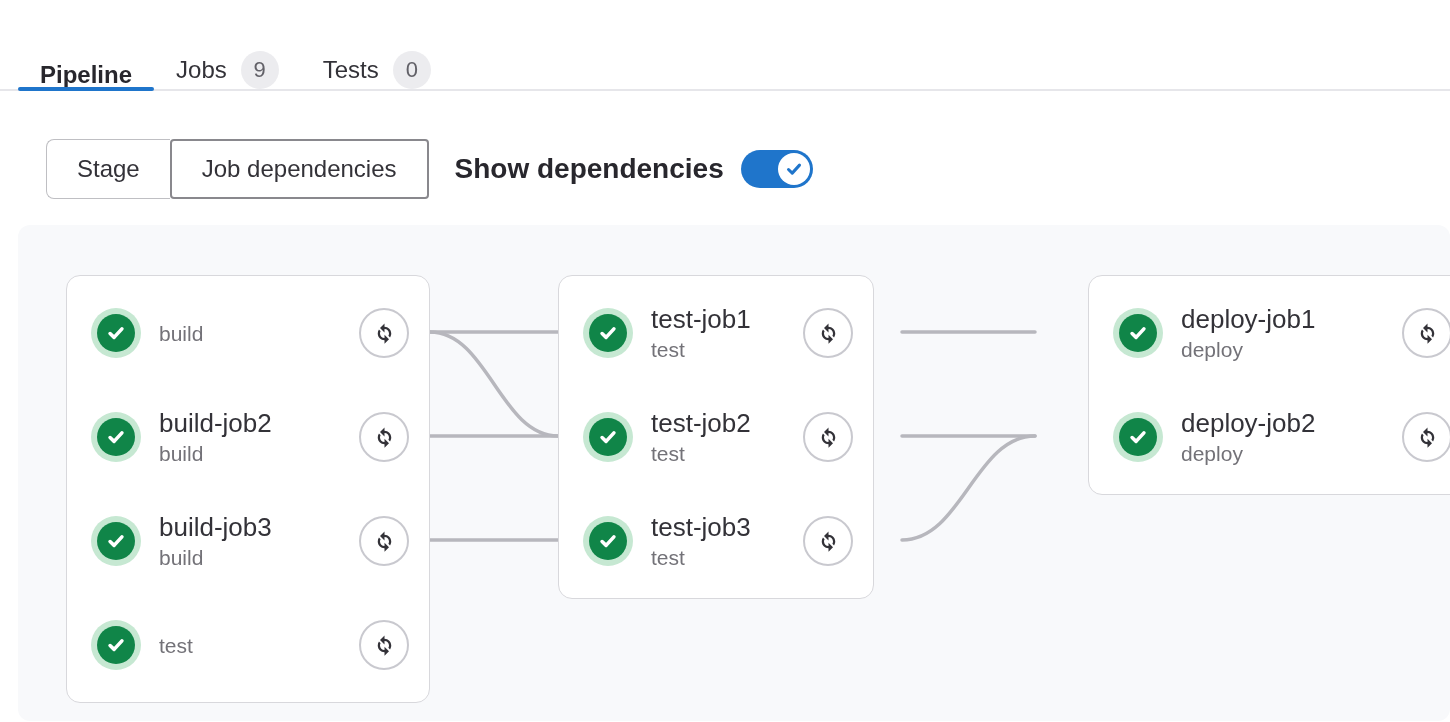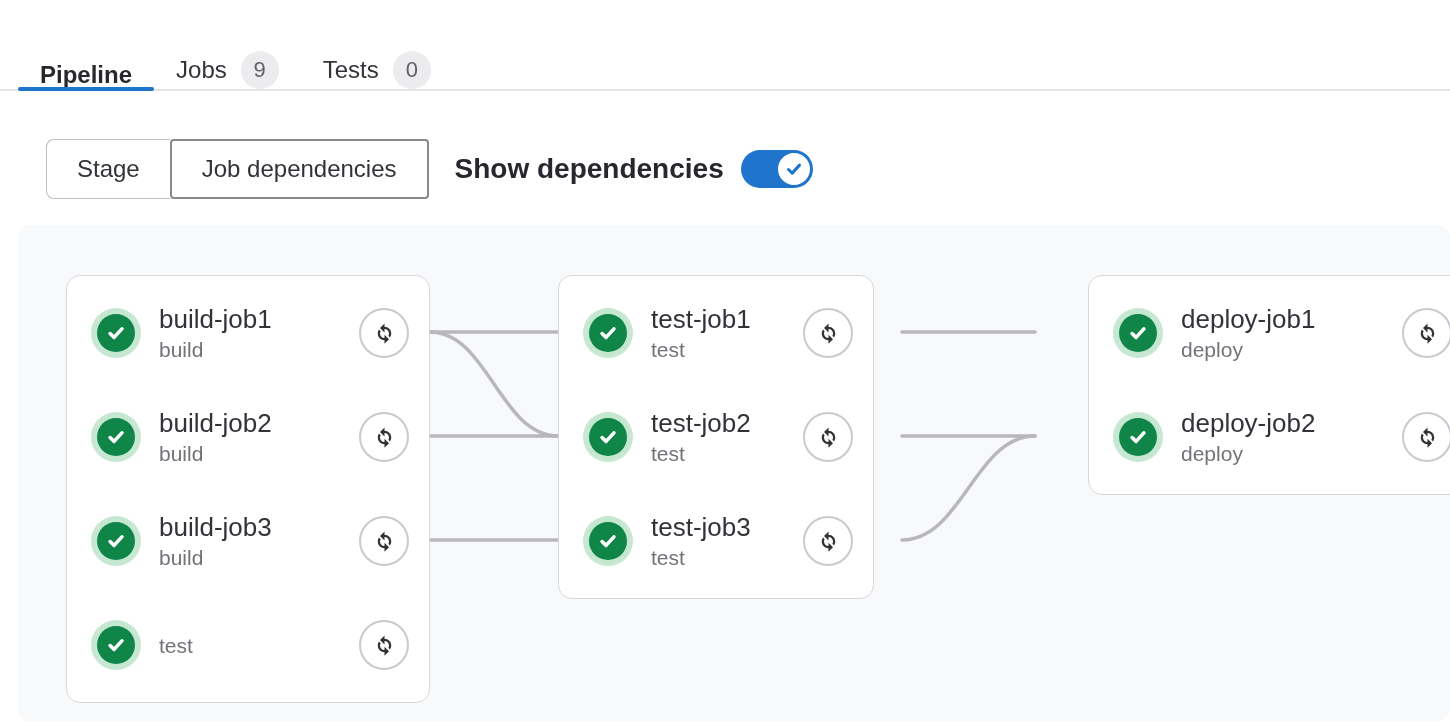--- a/index.html
+++ b/index.html
@@ -143,21 +143,20 @@
 <div class="job-card" style="left: 48px; top: 50px; width: 364px; height: 428px;">
       <div class="job-row">
         <span class="status-icon">
           <span class="status-inner">
             <svg width="22" height="22" viewBox="0 0 16 16">
               <path d="M3.7 8.4 L6.6 11.2 L12.3 5.0" fill="none" stroke="#ffffff" stroke-width="2.6" stroke-linecap="round" stroke-linejoin="round"></path>
             </svg>
           </span>
         </span>
         <div class="job-text">
-          <div class="job-name">build-job1</div>
           <div class="job-stage">build</div>
         </div>
         <button class="retry-btn">
           <svg width="27" height="27" viewBox="0 0 24 24" fill="#333238">
             <path d="M12 6V3L8 7l4 4V8c2.21 0 4 1.79 4 4 0 .74-.2 1.43-.55 2.03l1.46 1.46C17.6 14.5 18 13.3 18 12c0-3.31-2.69-6-6-6zm0 10c-2.21 0-4-1.79-4-4 0-.74.2-1.43.55-2.03L7.09 8.51C6.4 9.5 6 10.7 6 12c0 3.31 2.69 6 6 6v3l4-4-4-4v3z"></path>
           </svg>
         </button>
       </div>
       <div class="job-row">
         <span class="status-icon">

